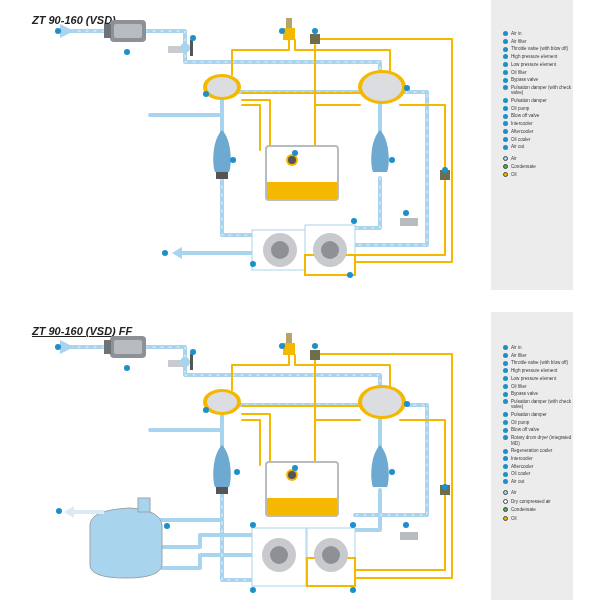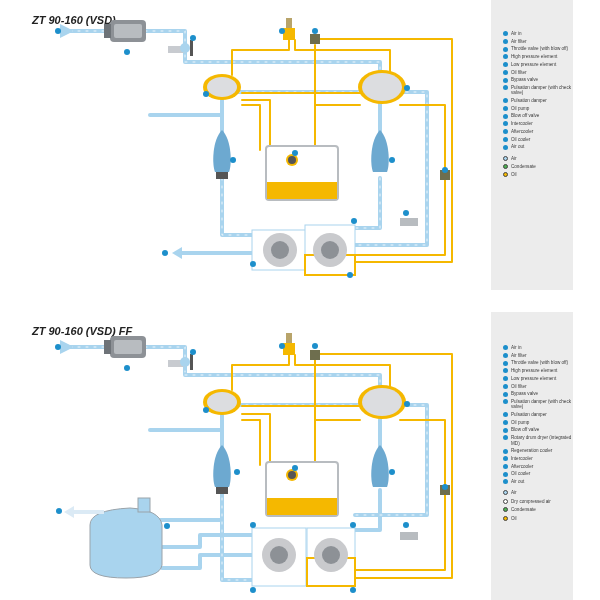--- a/index.html
+++ b/index.html
@@ -198,21 +198,21 @@
         <span class="kdot" style="background:#4caf50"></span>
         <span>Condensate</span>
       </li>
     <li>
         <span class="kdot" style="background:#f5b800"></span>
         <span>Oil</span>
       </li>
   </ul>
 </div>
 
-<div class="title" style="top:325px;">ZT 90-160 (VSD) FF</div>
+<div class="title" style="top:325px;text-decoration:underline;">ZT 90-160 (VSD) FF</div>
 
 <svg class="diagram" style="top:310px;" width="490" height="290" viewBox="0 0 490 290">
   <g fill="none" stroke-linecap="round" stroke-linejoin="round">
     <g stroke="#a9d4ee" stroke-width="4">
       <path d="M70 37 H110"></path>
       <path d="M145 37 H185 V62"></path>
       <path d="M185 62 V65 H380 V80"></path>
       <path d="M222 100 V95 H427 V205 H355"></path>
       <path d="M222 100 V140"></path>
       <path d="M380 100 V140"></path>

